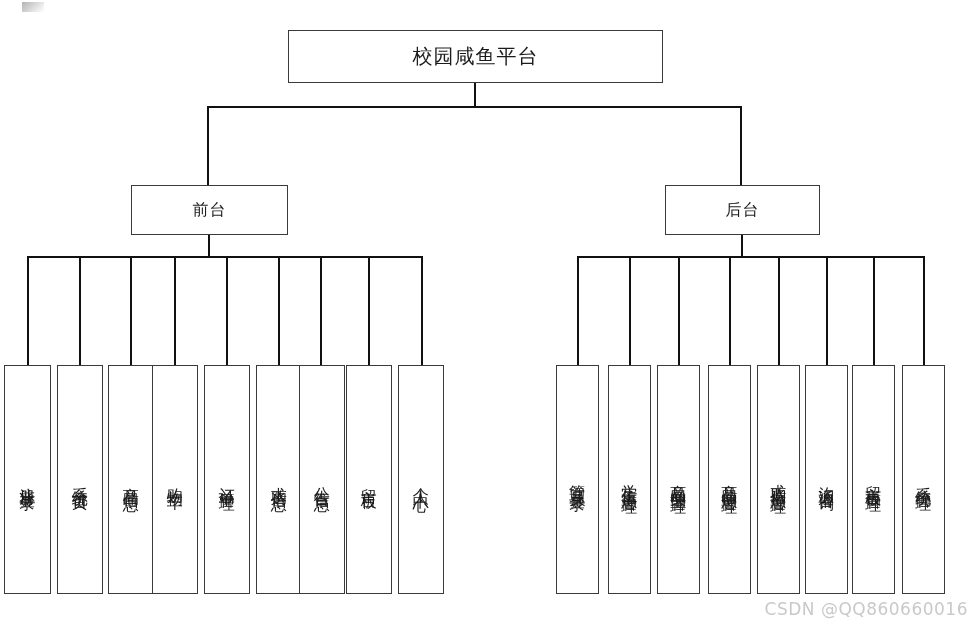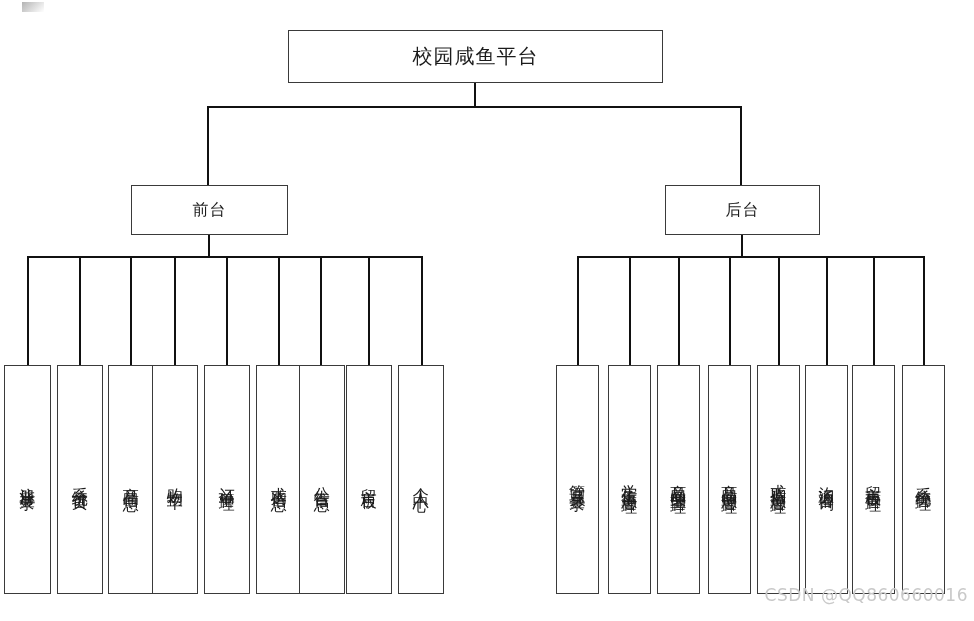--- a/index.html
+++ b/index.html
@@ -58,21 +58,21 @@
     position: absolute;
     background: #111111;
   }
   .conn.v { width: 2px; }
   .conn.h { height: 2px; }
 
   
   #watermark {
     position: absolute;
     right: 6px;
-    bottom: 16px;
+    bottom: 2px;
     color: #c9c9c9;
     font-size: 17px;
     font-family: "DejaVu Sans", "Liberation Sans", sans-serif;
     letter-spacing: 0.5px;
     user-select: none;
   }
   #corner-artifact {
     position: absolute;
     left: 22px;
     top: 2px;

